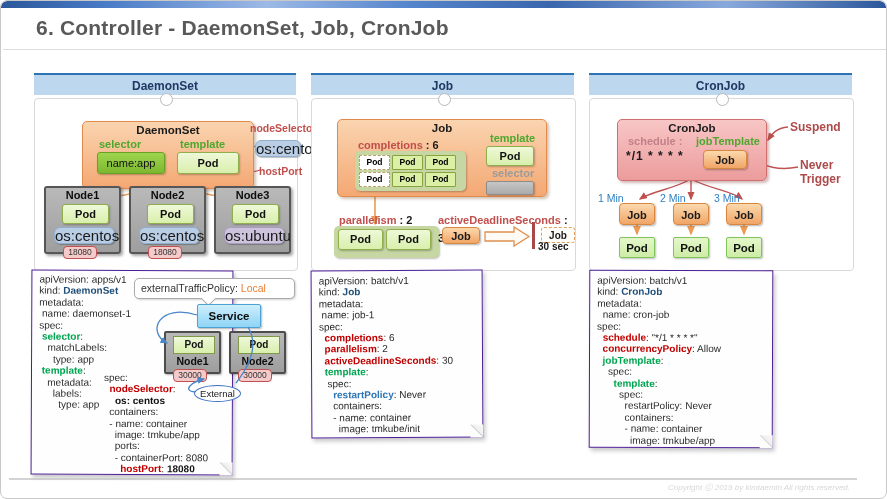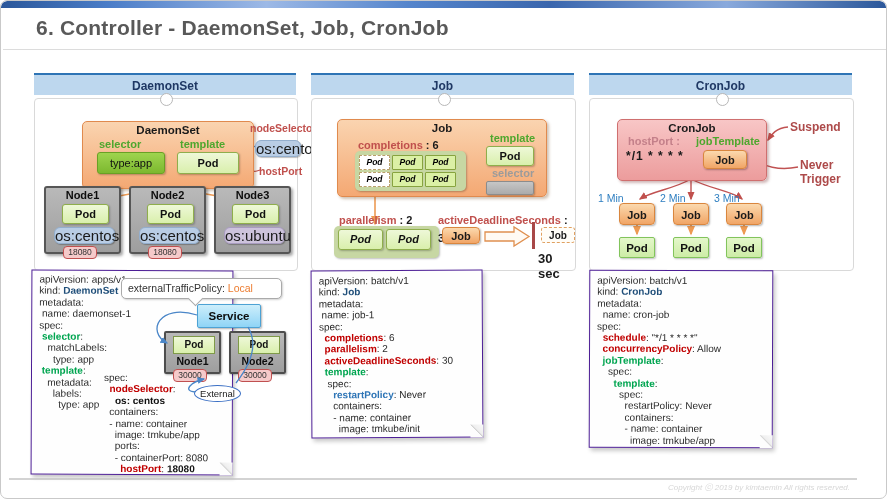--- a/index.html
+++ b/index.html
@@ -31,21 +31,21 @@
            text-align:center;font-size:11px;font-weight:bold;color:#111;box-shadow:1px 1px 2px rgba(0,0,0,.25);}
   .node{position:absolute;width:77px;height:68px;background:linear-gradient(#b9b9b9,#9e9e9e);
         border:2px solid #565656;border-radius:3px;box-shadow:2px 2px 3px rgba(0,0,0,.35);box-sizing:border-box;}
   .nodename{position:absolute;left:0;right:0;top:1px;text-align:center;font-size:11px;font-weight:bold;color:#0d0d0d;}
   .oschip{position:absolute;text-align:center;font-size:15px;color:#1a1a1a;border-radius:6px;box-shadow:1px 1px 1px rgba(0,0,0,.25);}
   .os-centos{background:#b9cde5;border:1px solid #93aecd;}
   .os-ubuntu{background:#cdc3dc;border:1px solid #a99cc0;}
   .portbadge{position:absolute;background:#f5caca;border:1.5px solid #c05050;border-radius:4px;
              text-align:center;font-size:8.5px;color:#333;line-height:11px;box-sizing:border-box;}
 
-  .gridbox{position:absolute;background:#c7d7a3;border-radius:5px;padding:3px 3px;box-shadow:1px 1px 2px rgba(0,0,0,.25);font-style:italic;}
+  .gridbox{position:absolute;background:#c7d7a3;border-radius:5px;padding:3px 3px;box-shadow:1px 1px 2px rgba(0,0,0,.25);}
   .jrow{height:17px;white-space:nowrap;}
   .jpod{display:inline-block;width:29px;height:13px;margin:1px;background:#dbf0a5;border:1px solid #87a33f;
         font-size:8.5px;font-weight:bold;text-align:center;line-height:13px;vertical-align:top;border-radius:1px;}
   .jpod.ghost{background:#fff;border:1px dashed #b9a06b;}
   .grayblock{background:linear-gradient(#c6c6c6,#ababab);border:1px solid #8c8c8c;border-radius:2px;box-shadow:1px 1px 2px rgba(0,0,0,.25);}
   .rk{font-size:11px;font-weight:bold;color:#c0504d;}
   .rv{font-size:11px;font-weight:bold;color:#1a1a1a;}
   .smalljob{background:linear-gradient(#fbd9ae,#f1a566);border:1px solid #d9863e;border-radius:4px;
             text-align:center;font-size:11px;font-weight:bold;color:#1a1a1a;box-shadow:1px 1px 2px rgba(0,0,0,.3);box-sizing:border-box;}
   .ghostjob{position:absolute;background:#fffdf8;border:1px dashed #e0a060;border-radius:3px;
@@ -128,21 +128,21 @@
       <path d="M33,149 C12,144 11,116 22,111" stroke="#b94a48" stroke-width="1.4" fill="none" marker-end="url(#mr)"></path>
       <path d="M118,149 C97,144 96,116 107,111" stroke="#b94a48" stroke-width="1.4" fill="none" marker-end="url(#mr)"></path>
       <path d="M221,48 C206,43 207,53 204,58" stroke="#4a86c8" stroke-width="1.2" fill="none" marker-end="url(#mb)"></path>
       <path d="M225,71 C210,76 203,70 203,66" stroke="#c0504d" stroke-width="1.2" fill="none" marker-end="url(#mr)"></path>
     </svg>
 
     <div class="abs obox" style="left:47px;top:22px;width:170px;height:66px">
       <div class="boxtitle">DaemonSet</div>
       <div class="abs glabel" style="left:16px;top:16px">selector</div>
       <div class="abs glabel" style="left:97px;top:16px">template</div>
-      <div class="abs greenchip" style="left:14px;top:30px;width:66px;height:20px;line-height:20px">type:app</div>
+      <div class="abs greenchip" style="left:14px;top:30px;width:66px;height:20px;line-height:20px">name:app</div>
       <div class="abs palepod" style="left:94px;top:30px;width:60px;height:20px;line-height:20px">Pod</div>
     </div>
 
     <div class="abs redlabel" style="left:215px;top:23px">nodeSelector</div>
     <div class="abs oschip os-centos" style="left:220px;top:41px;width:44px;height:15px;line-height:15px;position:absolute">os:centos</div>
     <div class="abs redlabel" style="left:224px;top:66px">hostPort</div>
 
     <div class="node" style="left:9px;top:87px">
       <div class="nodename">Node1</div>
       <div class="abs palepod" style="left:16px;top:16px;width:45px;height:18px;line-height:18px">Pod</div>
@@ -186,39 +186,39 @@
     <div class="abs" style="left:27px;top:111px"><span class="rk">parallelism</span><span class="rv"> : 2</span></div>
     <div class="abs gridbox" style="left:22px;top:127px;width:99px;height:26px">
       <div class="abs palepod" style="left:4px;top:3px;width:43px;height:19px;line-height:19px">Pod</div>
       <div class="abs palepod" style="left:52px;top:3px;width:43px;height:19px;line-height:19px">Pod</div>
     </div>
 
     <div class="abs" style="left:126px;top:111px"><span class="rk">activeDeadlineSeconds</span><span class="rv"> : 30</span></div>
     <div class="abs smalljob" style="left:130px;top:128px;width:38px;height:17px;line-height:17px">Job</div>
     <div class="redbar" style="left:220px;top:123px;width:3px;height:27px"></div>
     <div class="ghostjob" style="left:229px;top:128px;width:34px;height:16px;line-height:15px">Job</div>
-    <div class="abs bold-dark" style="left:226px;top:152px;font-size:13px">30 sec</div>
+    <div class="abs bold-dark" style="left:226px;top:142px;font-size:10px">30 sec</div>
   </div>
 
   <div class="panel" style="left:588px;width:263px">
     <div class="knob" style="left:126px"></div>
     <svg class="abs" style="left:0;top:0" width="263" height="171">
       <path d="M101,80 C84,90 62,92 50,100" stroke="#c05252" stroke-width="1.4" fill="none" marker-end="url(#mr)"></path>
       <path d="M101,80 L101,100" stroke="#c05252" stroke-width="1.4" fill="none" marker-end="url(#mr)"></path>
       <path d="M101,80 C120,90 142,92 152,100" stroke="#c05252" stroke-width="1.4" fill="none" marker-end="url(#mr)"></path>
       <path d="M47,126 L47,135" stroke="#ed9a53" stroke-width="1.6" fill="none" marker-end="url(#mo)"></path>
       <path d="M101,126 L101,135" stroke="#ed9a53" stroke-width="1.6" fill="none" marker-end="url(#mo)"></path>
       <path d="M154,126 L154,135" stroke="#ed9a53" stroke-width="1.6" fill="none" marker-end="url(#mo)"></path>
       <path d="M198,28 C186,29 182,35 178,41" stroke="#c05252" stroke-width="1.4" fill="none" marker-end="url(#mr)"></path>
       <path d="M208,68 C184,73 170,64 160,60" stroke="#c05252" stroke-width="1.4" fill="none" marker-end="url(#mr)"></path>
     </svg>
 
     <div class="abs cjbox" style="left:27px;top:20px;width:148px;height:60px">
       <div class="boxtitle">CronJob</div>
-      <div class="abs schedlabel" style="left:10px;top:15px">hostPort :</div>
+      <div class="abs schedlabel" style="left:10px;top:15px">schedule :</div>
       <div class="abs cronexpr" style="left:8px;top:29px">*/1 * * * *</div>
       <div class="abs glabel" style="left:78px;top:15px">jobTemplate</div>
       <div class="abs smalljob" style="left:85px;top:30px;width:44px;height:19px;line-height:19px">Job</div>
     </div>
 
     <div class="abs annored" style="left:200px;top:21px">Suspend</div>
     <div class="abs annored" style="left:210px;top:59px">
       <div>Never</div>
       <div>Trigger</div>
     </div>
@@ -304,21 +304,21 @@
       </div>
     <div class="fold"></div>
   </div>
 
   <svg class="ovl" style="left:0;top:0" width="887" height="499">
     <path d="M196,314 C158,302 145,331 166,342" stroke="#4a86c8" stroke-width="1.3" fill="none" marker-end="url(#mb)"></path>
     <path d="M247,326 C259,346 246,368 235,382" stroke="#4a86c8" stroke-width="1.3" fill="none"></path>
     <path d="M194,391 C181,390 190,381 203,378" stroke="#4a86c8" stroke-width="1.3" fill="none" marker-end="url(#mb)"></path>
   </svg>
 
-  <div class="callout" style="left:120px;top:277px;width:147px;height:19px">
+  <div class="callout" style="left:133px;top:277px;width:147px;height:19px">
     <span>externalTrafficPolicy: </span><span class="o">Local</span>
     <div class="callout-tail"></div>
   </div>
   <div class="servicebox" style="left:196px;top:303px;width:62px;height:22px;line-height:22px">Service</div>
 
   <div class="mininode" style="left:163px;top:330px">
     <div class="minipod">Pod</div>
     <div class="mininame">Node1</div>
   </div>
   <div class="mininode" style="left:228px;top:330px">

